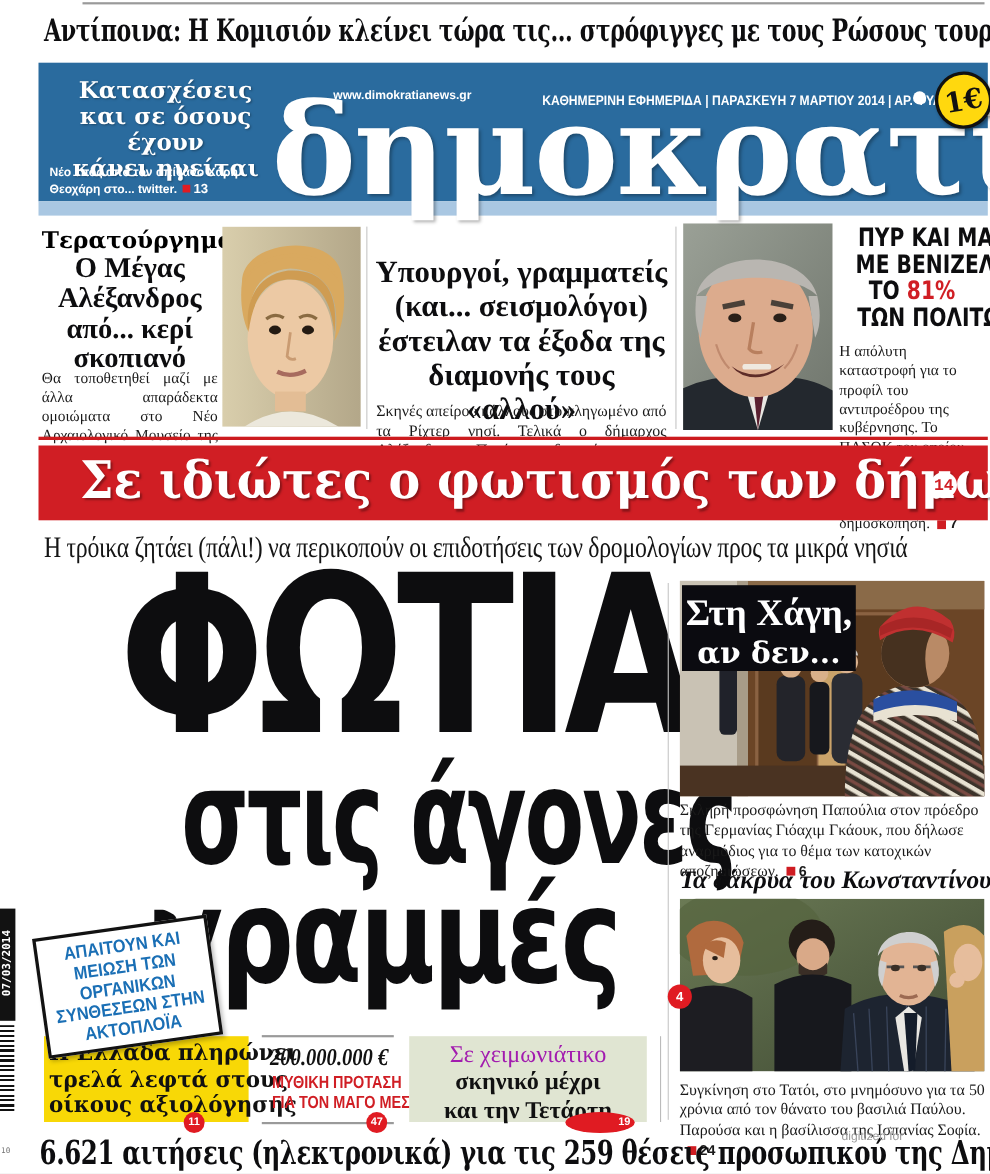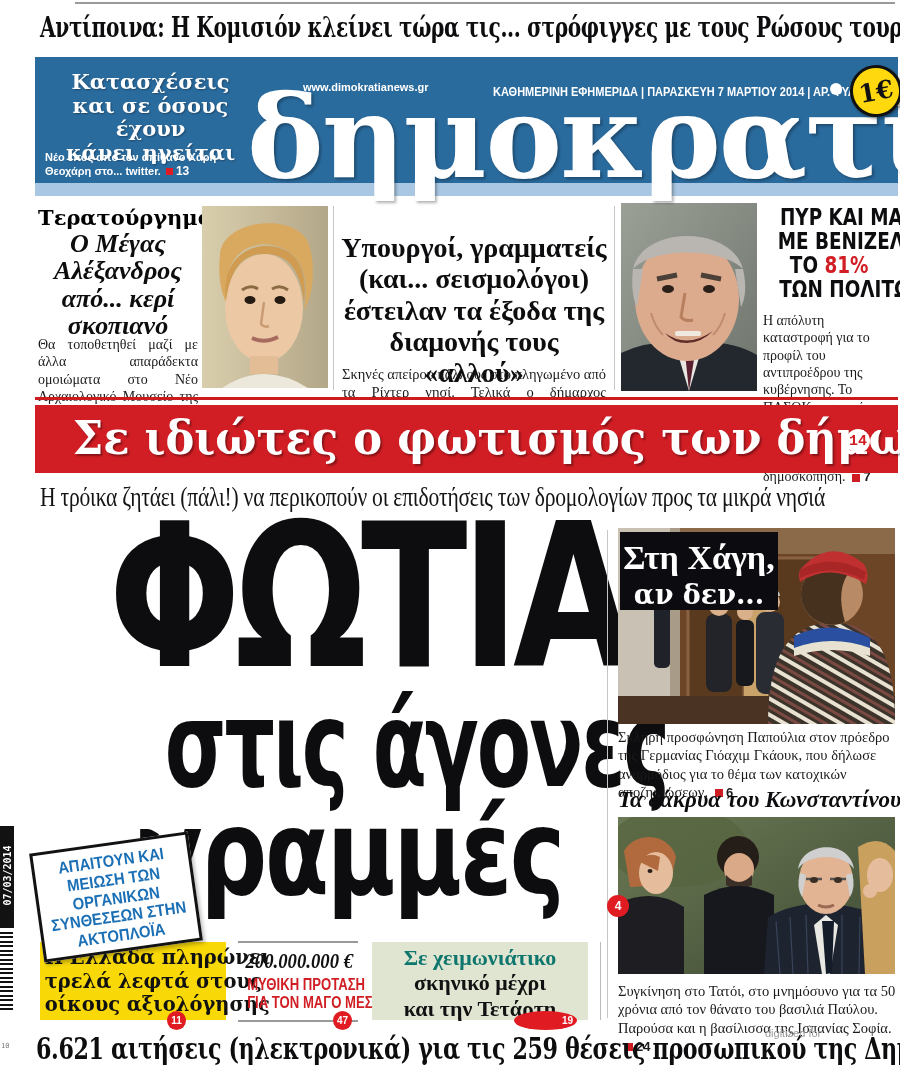--- a/index.html
+++ b/index.html
@@ -48,21 +48,21 @@
     <div class="abs" style="left:268px;top:24px;font-family:'Liberation Sans',sans-serif;font-weight:bold;font-size:11px;color:#fff;z-index:3;">www.dimokratianews.gr</div>
     <div class="abs" style="left:458px;top:25px;z-index:3;">
       <span class="cx" style="font-family:'Liberation Sans',sans-serif;font-weight:bold;font-size:12.5px;color:#fff;transform:scaleX(0.88);">ΚΑΘΗΜΕΡΙΝΗ ΕΦΗΜΕΡΙΔΑ | ΠΑΡΑΣΚΕΥΗ 7 ΜΑΡΤΙΟΥ 2014 | ΑΡ. ΦΥΛ. 954</span>
     </div>
     <div class="abs" style="left:795px;top:26px;width:12px;height:12px;border-radius:50%;background:#fff;z-index:3;"></div>
     <div class="abs" style="left:815px;top:8px;width:46px;height:46px;border-radius:50%;background:#ffd80e;border:3px solid #111;transform:rotate(-10deg);display:flex;align-items:center;justify-content:center;font-family:'DejaVu Serif',serif;font-weight:bold;font-size:25px;color:#111;z-index:4;box-shadow:1px 2px 3px rgba(0,0,0,.4);">1€</div>
   </div>
   <div class="abs" style="left:35px;top:183px;width:863px;height:13px;background:#a9c7e2;"></div>
 
   <div class="abs ctr kick" style="left:38px;top:205px;width:160px;font-size:21px;">Τερατούργημα</div>
-  <div class="abs ctr" style="left:36px;top:230px;width:164px;font-family:'Liberation Serif',serif;font-style:italic;font-weight:bold;font-size:26px;line-height:1.05;color:#0d0d0f;">
+  <div class="abs ctr" style="left:36px;top:230px;width:164px;font-family:'Liberation Serif',serif;font-weight:bold;font-size:26px;line-height:1.05;color:#0d0d0f;">
     <span style="display:block;">Ο Μέγας</span>
     <span style="display:block;">Αλέξανδρος</span>
     <span style="display:block;">από... κερί</span>
     <span style="display:block;">σκοπιανό</span>
   </div>
   <div class="abs bodytxt" style="left:38px;top:336px;width:160px;">
     <span>Θα τοποθετηθεί μαζί με άλλα απαράδεκτα ομοιώματα στο Νέο Αρχαιολογικό Μουσείο της πόλης.</span><span class="sq"></span><span class="pref">9</span>
   </div>
   <div class="abs" style="left:202px;top:206px;width:126px;height:182px;">
     <svg width="126" height="182" viewBox="0 0 126 182">
@@ -278,21 +278,21 @@
   <div class="abs" style="left:238px;top:941px;width:120px;height:2px;background:#9a9a9a;"></div>
   <div class="abs ctr" style="left:236px;top:948px;width:124px;">
     <span class="cc" style="font-family:'Liberation Serif',serif;font-style:italic;font-weight:bold;font-size:22px;color:#111;transform:scaleX(0.85);">200.000.000 €</span>
     <span class="cc" style="display:block;margin-top:2px;font-family:'Liberation Sans',sans-serif;font-weight:bold;font-size:16px;line-height:1.1;color:#d01e24;transform:scaleX(0.82);">ΜΥΘΙΚΗ ΠΡΟΤΑΣΗ</span>
     <span class="cc" style="display:block;font-family:'Liberation Sans',sans-serif;font-weight:bold;font-size:16px;line-height:1.1;color:#d01e24;transform:scaleX(0.82);">ΓΙΑ ΤΟΝ ΜΑΓΟ ΜΕΣΙ</span>
   </div>
   <div class="abs" style="left:238px;top:1020px;width:120px;height:2px;background:#9a9a9a;"></div>
   <div class="badge" style="left:289px;top:1011px;width:19px;height:19px;font-size:10px;">47</div>
 
   <div class="abs ctr" style="left:372px;top:942px;width:216px;height:78px;background:#e0e5d2;padding-top:3px;box-sizing:border-box;">
-    <span style="display:block;font-family:'Liberation Serif',serif;font-weight:bold;font-size:22px;line-height:1.15;color:#0f766e;">Σε χειμωνιάτικο</span>
+    <span style="display:block;font-family:'Liberation Serif',serif;font-weight:normal;font-size:22px;line-height:1.15;color:#a21caf;">Σε χειμωνιάτικο</span>
     <span style="display:block;font-family:'Liberation Serif',serif;font-weight:bold;font-size:22px;line-height:1.15;color:#111;">σκηνικό μέχρι</span>
     <span style="display:block;font-family:'Liberation Serif',serif;font-weight:bold;font-size:22px;line-height:1.15;color:#111;">και την Τετάρτη</span>
   </div>
   <div class="badge" style="left:470px;top:1011px;width:19px;height:19px;font-size:10px;padding-left:44px;">19</div>
 
   <div class="vline" style="left:600px;top:942px;height:78px;background:#bbb;"></div>
 
   <div class="abs" style="left:36px;top:1031px;">
     <span class="cx" style="font-family:'DejaVu Serif',serif;font-weight:bold;font-size:30px;color:#0d0d0f;transform:scaleX(0.74);letter-spacing:-0.5px;">6.621 αιτήσεις (ηλεκτρονικά) για τις 259 θέσεις προσωπικού της Δημ. Τηλεόρασης</span>
   </div>

